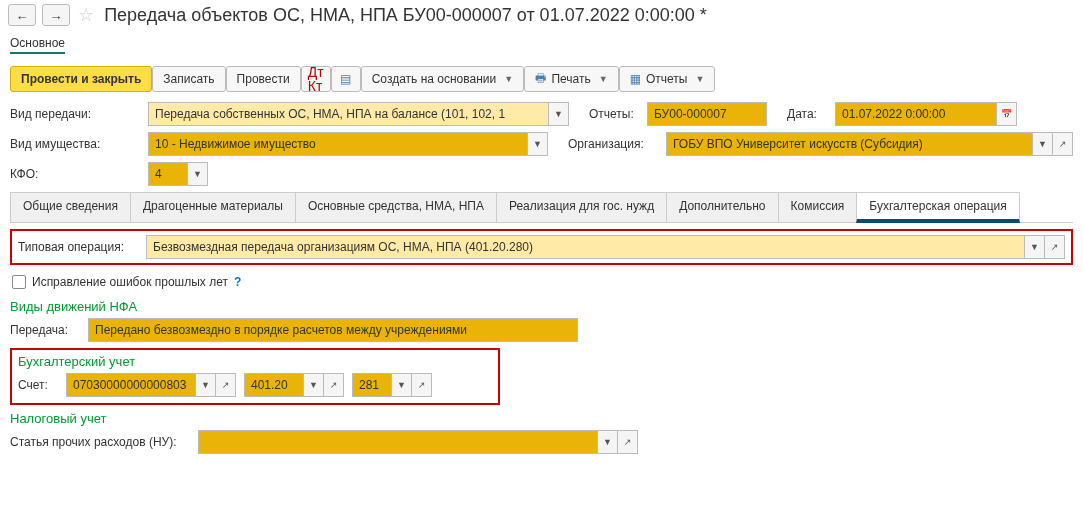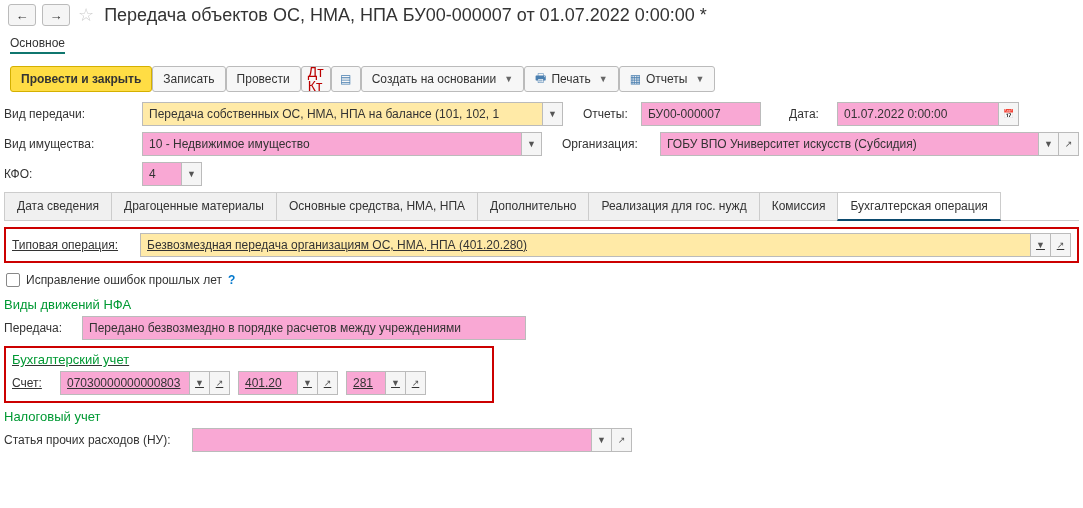--- a/index.html
+++ b/index.html
@@ -53,38 +53,38 @@
     background: #f7f7f7;
     display: inline-flex;
     align-items: center;
     gap: 5px;
     cursor: pointer;
     font-size: 12px;
   }
   .btn.primary { background: #ffdd44; border-color: #d4b000; font-weight: bold; }
   .btn.icon-only { width: 30px; padding: 0; justify-content: center; }
   .btn .chevron { font-size: 9px; color: #666; margin-left: 3px; }
-  .form-area { padding: 0 4px; }
+  .form-area { padding: 0 10px; }
   .form-row {
     display: flex;
     align-items: center;
     margin-bottom: 6px;
     gap: 8px;
   }
   .label { width: 130px; color: #333; }
   .input-wrap {
     display: flex;
     align-items: stretch;
     height: 24px;
   }
   .input {
     border: 1px solid #bbb;
     padding: 0 6px;
     height: 24px;
-    background: #f9a8d4;
+    background: #eab308;
     display: flex;
     align-items: center;
     font-size: 12px;
     overflow: hidden;
     white-space: nowrap;
   }
   .input.yellow { background: #ffeaa7; }
   .mini-btn {
     width: 20px;
     border: 1px solid #bbb;
@@ -105,26 +105,25 @@
   .sub-tab {
     padding: 6px 12px;
     border: 1px solid #ccc;
     border-bottom: none;
     background: #f0f0f0;
     margin-right: -1px;
     cursor: pointer;
     font-size: 12px;
     position: relative;
   }
-  .sub-tab.active { background: #fff; z-index: 1; border-bottom: 2px solid #0c4a6e; margin-bottom: -1px; }
+  .sub-tab.active { background: #fff; z-index: 1; border-bottom: 4px solid #0c4a6e; margin-bottom: -1px; }
   .red-box {
     border: 2px solid #cc0000;
     padding: 4px 6px;
     margin-bottom: 6px;
-    text-decoration: underline;
   }
   .section-title { color: #009933; font-size: 13px; margin: 6px 0 4px; }
   .checkbox-row { display: flex; align-items: center; gap: 6px; padding: 4px 2px; }
   .checkbox { width: 14px; height: 14px; border: 1px solid #888; border-radius: 2px; }
   .help { color: #0077cc; font-weight: bold; }
   .dt-icon { color: #b00; font-size: 14px; line-height: 1; }
 </style>
 </head>
 <body>
 
@@ -167,21 +166,21 @@
 
 <div class="form-area">
   <div class="form-row">
     <div class="label">Вид передачи:</div>
     <div class="input-wrap">
       <div class="input yellow" style="width:401px">Передача собственных ОС, НМА, НПА на балансе (101, 102, 1</div>
       <div class="mini-btn">▼</div>
     </div>
     <div class="label" style="width:50px;margin-left:12px">Отчеты:</div>
     <div class="input" style="width:120px">БУ00-000007</div>
-    <div class="label" style="width:40px;margin-left:20px">Дата:</div>
+    <div class="label" style="width:40px;margin-left:12px">Дата:</div>
     <div class="input-wrap">
       <div class="input" style="width:162px">01.07.2022  0:00:00</div>
       <div class="mini-btn">📅</div>
     </div>
   </div>
 
   <div class="form-row">
     <div class="label">Вид имущества:</div>
     <div class="input-wrap">
       <div class="input" style="width:380px">10 - Недвижимое имущество</div>
@@ -197,25 +196,25 @@
 
   <div class="form-row">
     <div class="label">КФО:</div>
     <div class="input-wrap">
       <div class="input" style="width:40px">4</div>
       <div class="mini-btn">▼</div>
     </div>
   </div>
 
   <div class="sub-tabs">
-    <div class="sub-tab">Дата сведения</div>
+    <div class="sub-tab">Общие сведения</div>
     <div class="sub-tab">Драгоценные материалы</div>
     <div class="sub-tab">Основные средства, НМА, НПА</div>
+    <div class="sub-tab">Реализация для гос. нужд</div>
     <div class="sub-tab">Дополнительно</div>
-    <div class="sub-tab">Реализация для гос. нужд</div>
     <div class="sub-tab">Комиссия</div>
     <div class="sub-tab active">Бухгалтерская операция</div>
   </div>
 
   <div class="red-box" style="margin-top:6px">
     <div class="form-row" style="margin-bottom:0">
       <div class="label" style="width:120px">Типовая операция:</div>
       <div class="input-wrap" style="flex:1">
         <div class="input yellow" style="flex:1">Безвозмездная передача организациям ОС, НМА, НПА (401.20.280)</div>
         <div class="mini-btn">▼</div>
@@ -226,21 +225,21 @@
 
   <div class="checkbox-row">
     <div class="checkbox"></div>
     <span>Исправление ошибок прошлых лет</span>
     <span class="help">?</span>
   </div>
 
   <div class="section-title">Виды движений НФА</div>
   <div class="form-row">
     <div class="label" style="width:70px">Передача:</div>
-    <div class="input" style="width:444px">Передано безвозмездно в порядке расчетов между учреждениями</div>
+    <div class="input" style="width:490px">Передано безвозмездно в порядке расчетов между учреждениями</div>
   </div>
 
   <div class="red-box" style="width:490px">
     <div class="section-title" style="margin-top:0">Бухгалтерский учет</div>
     <div class="form-row" style="margin-bottom:2px">
       <div class="label" style="width:40px">Счет:</div>
       <div class="input-wrap">
         <div class="input" style="width:130px">07030000000000803</div>
         <div class="mini-btn">▼</div>
         <div class="mini-btn">↗</div>

